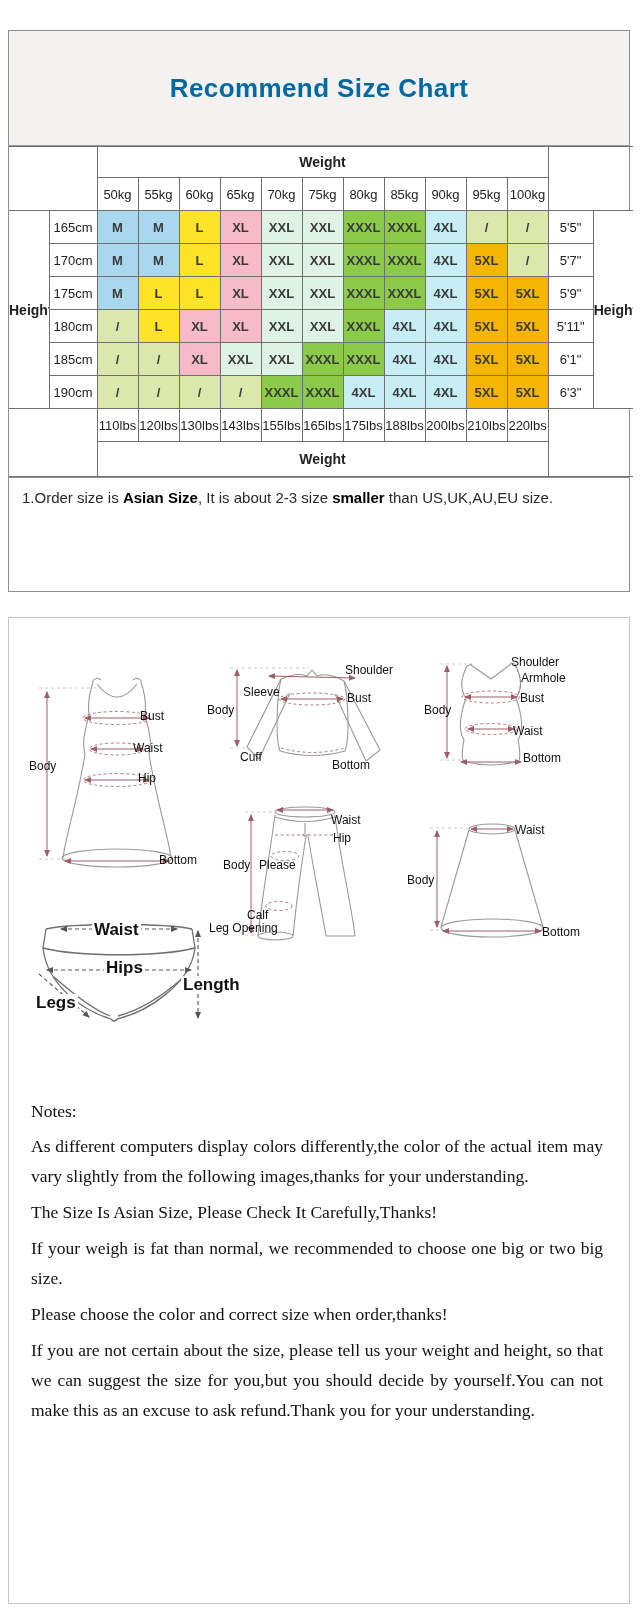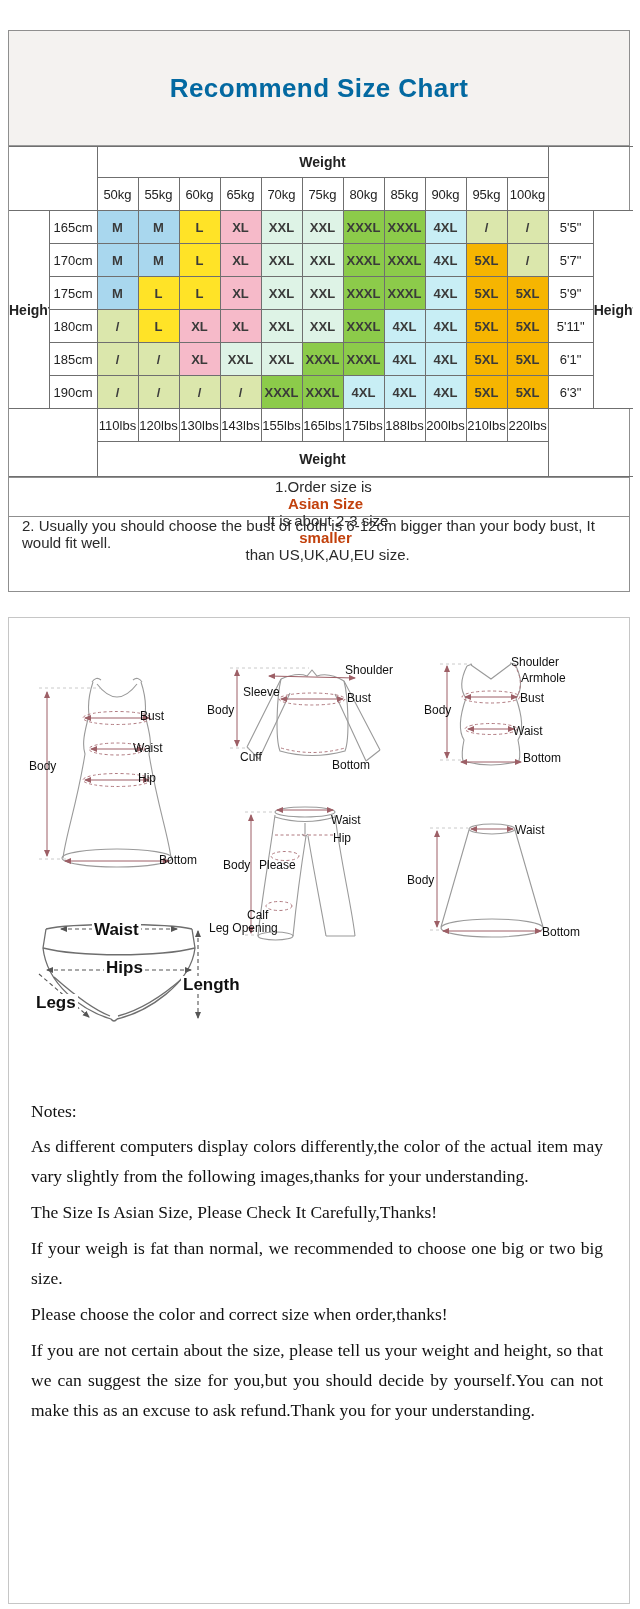--- a/index.html
+++ b/index.html
@@ -11,23 +11,23 @@
   table.size-table{border-collapse:collapse;table-layout:fixed;width:100%;}
   .size-table td{border:1px solid #6f6f6f;text-align:center;vertical-align:middle;font-size:13px;color:#222;padding:0;overflow:hidden;white-space:nowrap;}
   .size-table td.corner{border-left:none;border-right:none;}
   .size-table td.c1{border-left:none;}
   .size-table td.cR{border-right:none;}
   .size-table td.hdr{font-weight:bold;font-size:14px;background:#fff;}
   .size-table td.size{font-weight:bold;color:#3a3a3a;}
   .size-table tr{height:33px;}
   .size-table tr.r1{height:31px;}
   .size-table tr.rB{height:35px;}
-  .note-row{height:39px;display:flex;align-items:center;padding-left:13px;border-top:1px solid #8f8f8f;box-sizing:border-box;font-size:15px;color:#2a2a2a;flex-direction:column;}
+  .note-row{height:39px;display:flex;align-items:center;padding-left:13px;border-top:1px solid #8f8f8f;box-sizing:border-box;font-size:15px;color:#2a2a2a;}
   .note-row span{white-space:pre-wrap;}
-  .note-row .red{color:#c2410c;font-weight:bold;}
+  .note-row .red{color:#000000;font-weight:bold;}
   
   .diagram-box{position:absolute;left:8px;top:617px;width:622px;height:987px;border:1px solid #c6c6c6;box-sizing:border-box;background:#fff;}
   svg.diagrams{position:absolute;left:0;top:0;}
   .g{fill:none;stroke:#9a9a9a;stroke-width:1.1;}
   .g2{fill:none;stroke:#6e6e6e;stroke-width:1.3;}
   .me{fill:none;stroke:#b07a80;stroke-width:1;stroke-dasharray:3,2.5;}
   .md{fill:none;stroke:#b07a80;stroke-width:1;stroke-dasharray:3,2.5;}
   .ml{fill:none;stroke:#9d5f66;stroke-width:1;}
   .gd{fill:none;stroke:#bdbdbd;stroke-width:.8;stroke-dasharray:3,3;}
   .mk{fill:none;stroke:#555;stroke-width:1.1;stroke-dasharray:4,3;}
@@ -193,23 +193,20 @@
         </tr>
       </tbody>
     </table>
   <div>
     <div class="note-row">
         <span>1.Order size is </span>
         <span class="red">Asian Size</span>
         <span>, It is about 2-3 size </span>
         <span class="red">smaller</span>
         <span> than US,UK,AU,EU size.</span>
-      </div>
-    <div class="note-row">
-        <span>2. Usually you should choose the bust of cloth is 6-12cm bigger than your body bust, It would fit well.</span>
       </div>
   </div>
 </div>
 
 <div class="diagram-box">
   <svg class="diagrams" width="622" height="430" viewBox="0 0 622 430">
     <defs>
       <marker id="mA" markerWidth="9" markerHeight="8" refX="6" refY="3" orient="auto" markerUnits="userSpaceOnUse">
         <path d="M0,0 L7,3 L0,6 z" fill="#9d5f66"></path>
       </marker>

